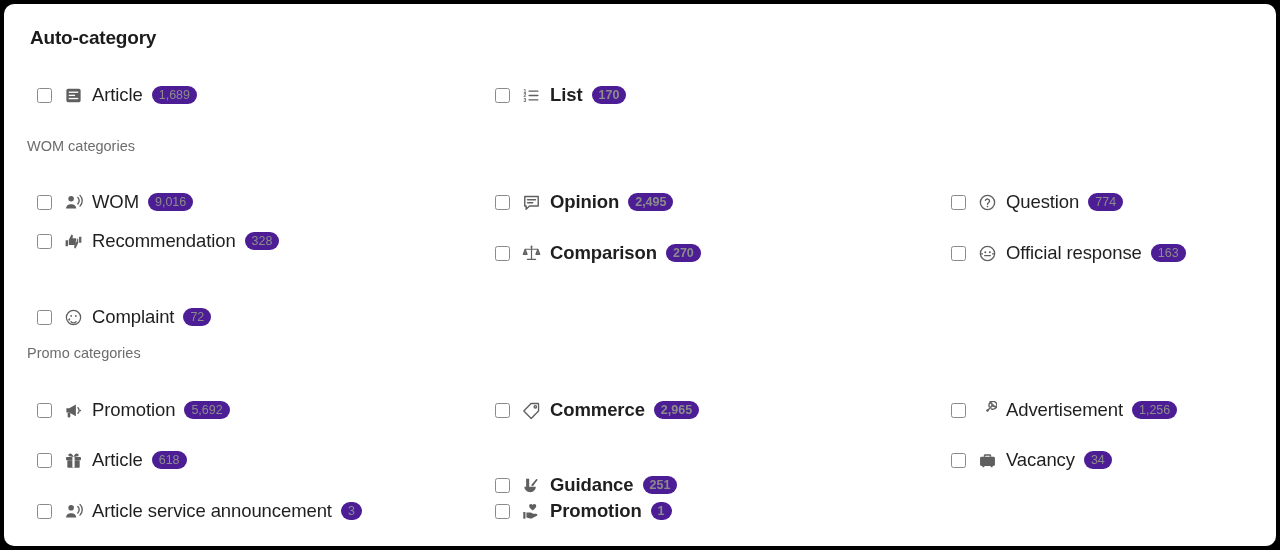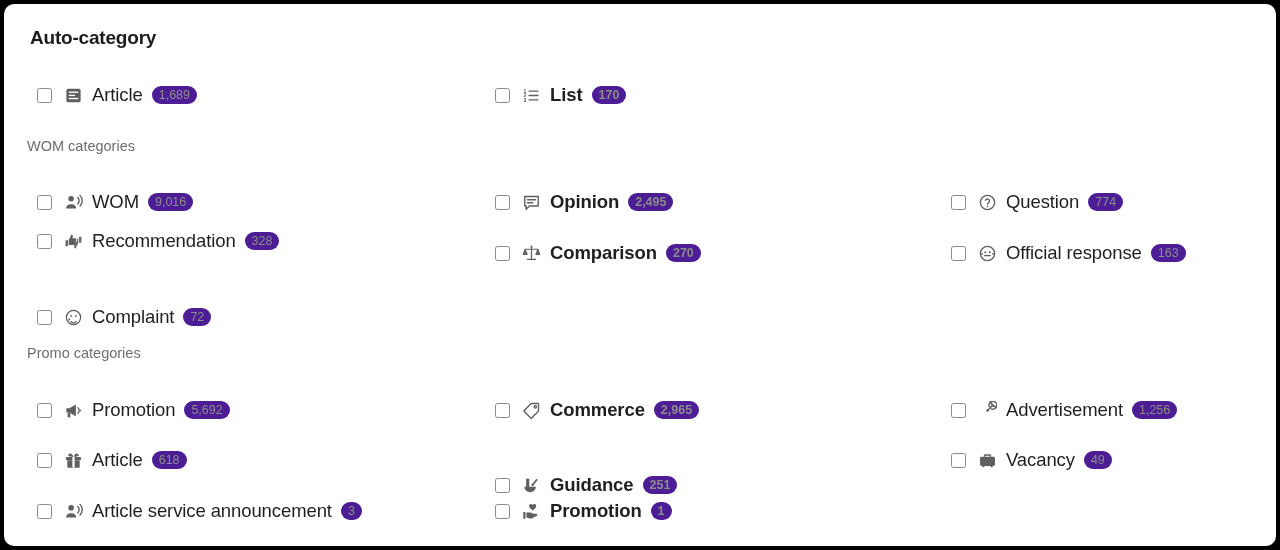--- a/index.html
+++ b/index.html
@@ -308,21 +308,21 @@
     <span class="checkbox"></span>
     <span class="icon">
       <svg width="19" height="19" viewBox="0 0 24 24" fill="currentColor">
           <path d="M9 4.2h6c1 0 1.7.8 1.7 1.8v1.4h-1.9V6.1H9.2v1.3H7.3V6c0-1 .7-1.8 1.7-1.8z"></path>
           <rect x="2.6" y="7.4" width="18.8" height="11.6" rx="1.8"></rect>
           <rect x="5.6" y="18.4" width="2.4" height="2.2" rx="0.7"></rect>
           <rect x="16" y="18.4" width="2.4" height="2.2" rx="0.7"></rect>
         </svg>
     </span>
     <span class="label">Vacancy</span>
-    <span class="count">49</span>
+    <span class="count">34</span>
   </div>
 
   <div class="row col1" style="top:494px">
     <span class="checkbox"></span>
     <span class="icon">
       <svg width="19" height="19" viewBox="0 0 24 24" fill="currentColor">
           <circle cx="9" cy="7.3" r="3.5"></circle>
           <path d="M2.6 19.5c0-3.4 2.9-5.3 6.4-5.3s6.4 1.9 6.4 5.3z"></path>
           <path d="M17.4 5.6a6.4 6.4 0 010 8.3" fill="none" stroke="currentColor" stroke-width="1.7" stroke-linecap="round"></path>
           <path d="M20.2 3a9.6 9.6 0 010 13.6" fill="none" stroke="currentColor" stroke-width="1.7" stroke-linecap="round"></path>

